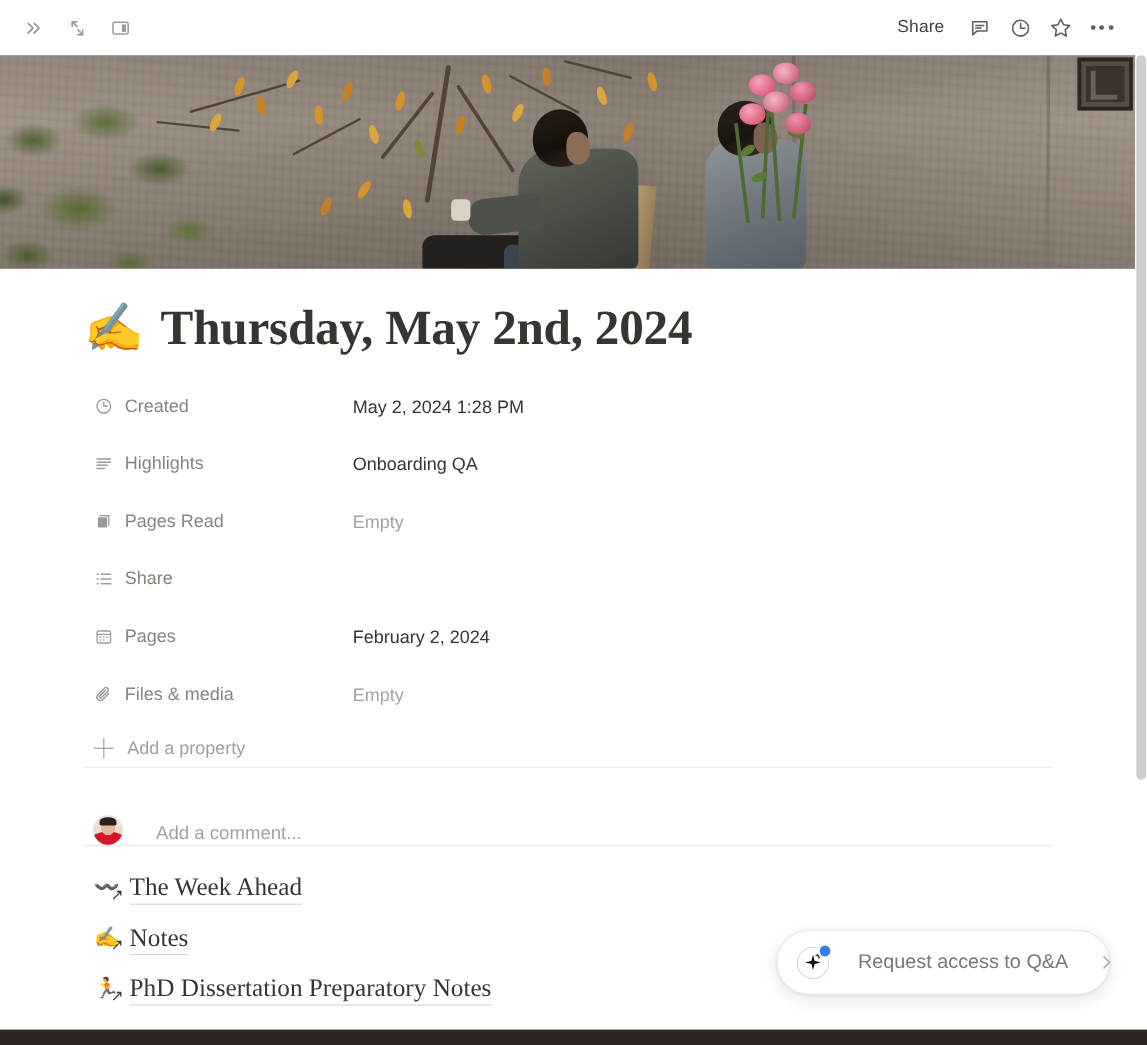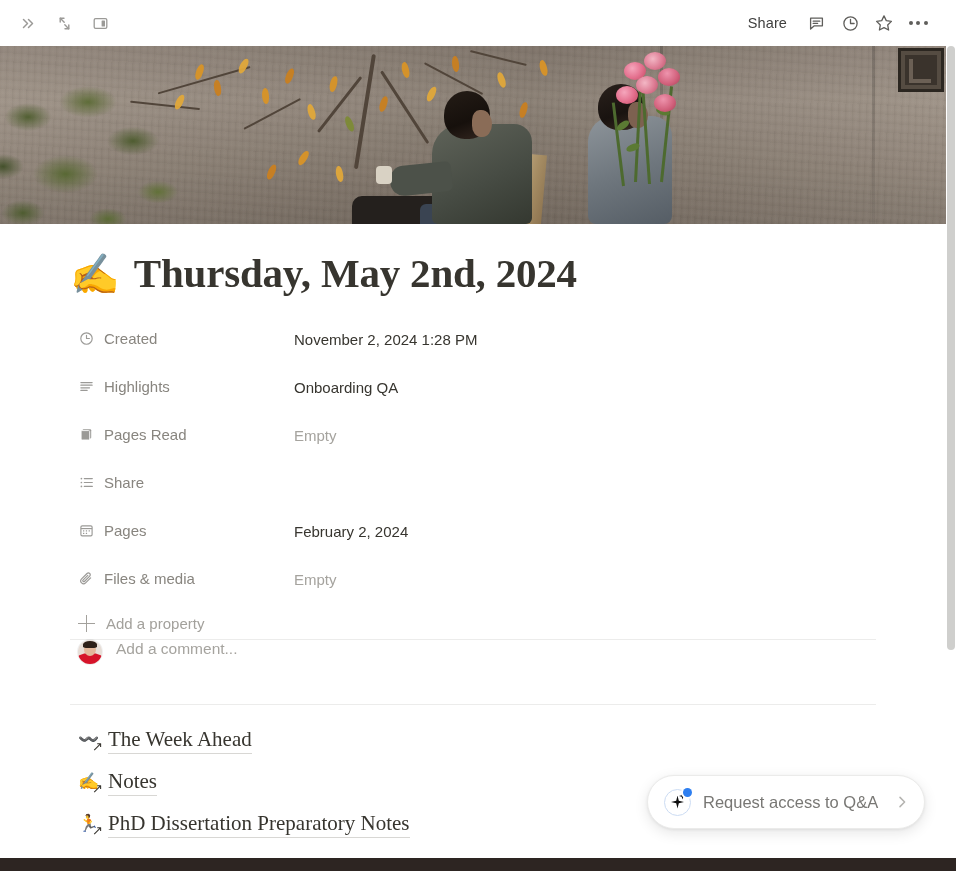--- a/index.html
+++ b/index.html
@@ -341,22 +341,22 @@
 
   
   .divider {
     height: 1px;
     background: #ececeb;
     width: 806px;
     margin-left: 0;
   }
   .comment-row {
     display: flex;
-    align-items: flex-start;
-    gap: 14px;
+    align-items: flex-end;
+    gap: 28px;
     height: 64px;
     padding-left: 8px;
     cursor: text;
   }
   .avatar {
     width: 24px; height: 24px;
     border-radius: 50%;
     overflow: hidden;
     position: relative;
     flex: 0 0 24px;
@@ -426,21 +426,21 @@
     position: absolute;
     left: 647px; top: 775px;
     width: 278px; height: 54px;
     background: #ffffff;
     border: 1px solid #ebebea;
     border-radius: 27px;
     box-shadow: 0 4px 14px rgba(15,15,15,.10), 0 1px 3px rgba(15,15,15,.07);
     display: flex;
     align-items: center;
     padding: 0 14px 0 16px;
-    gap: 12px;
+    gap: 24px;
     cursor: pointer;
     z-index: 40;
   }
   .qa-icon {
     position: relative;
     width: 27px; height: 27px;
     flex: 0 0 27px;
     border: 1.4px solid #ccdcf3;
     border-radius: 50%;
     display: flex; align-items: center; justify-content: center;
@@ -651,21 +651,21 @@
         <div class="prop-row">
           <div class="prop-key">
             <span class="prop-icon">
               <svg width="15" height="15" viewBox="0 0 15 15" fill="none" stroke="#9b9a97" stroke-width="1.15">
                 <circle cx="7.5" cy="7.5" r="5.7"></circle>
                 <path d="M7.5 4.2V7.5H10.4" stroke-linecap="round" stroke-linejoin="round"></path>
               </svg>
             </span>
             <span class="prop-label">Created</span>
           </div>
-          <div class="prop-val">November 2, 2024 1:28 PM</div>
+          <div class="prop-val">May 2, 2024 1:28 PM</div>
         </div>
 
         <div class="prop-row">
           <div class="prop-key">
             <span class="prop-icon">
               <svg width="15" height="15" viewBox="0 0 15 15" fill="none" stroke="#9b9a97" stroke-width="1.25" stroke-linecap="round">
                 <path d="M1.9 3.6h11.2M1.9 6.2h11.2M1.9 8.8h8.6M1.9 11.4h6.2"></path>
               </svg>
             </span>
             <span class="prop-label">Highlights</span>

